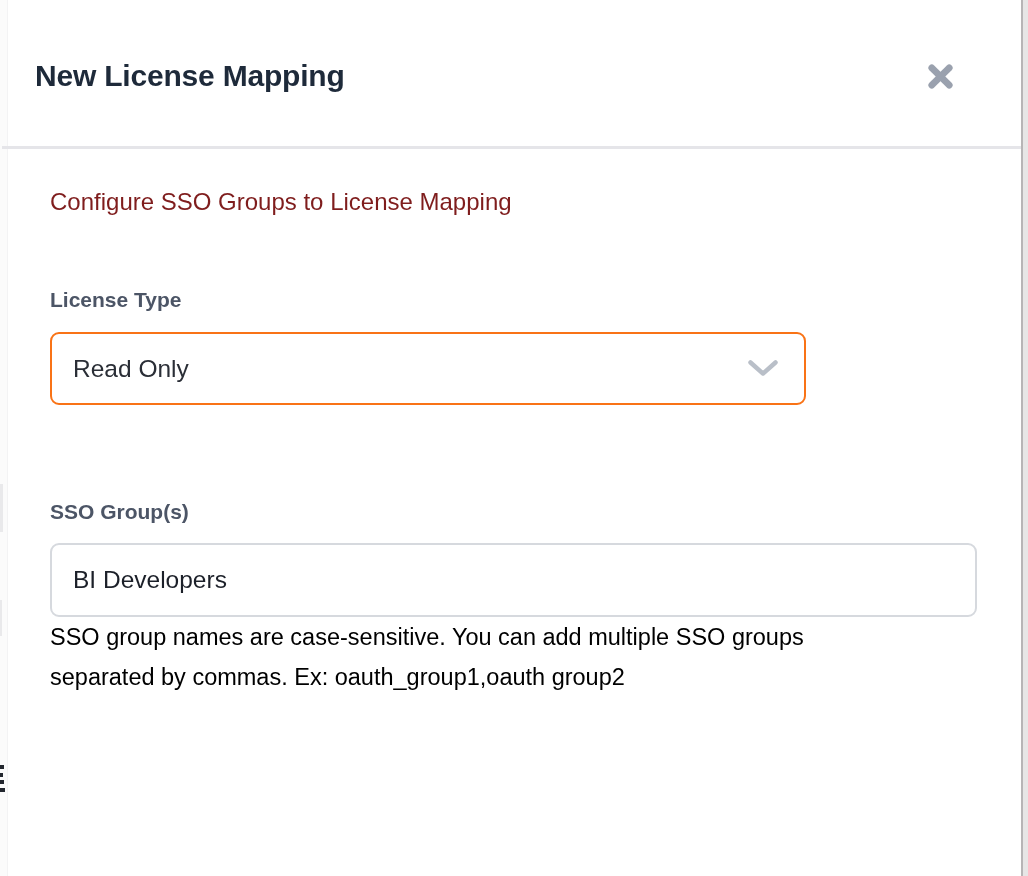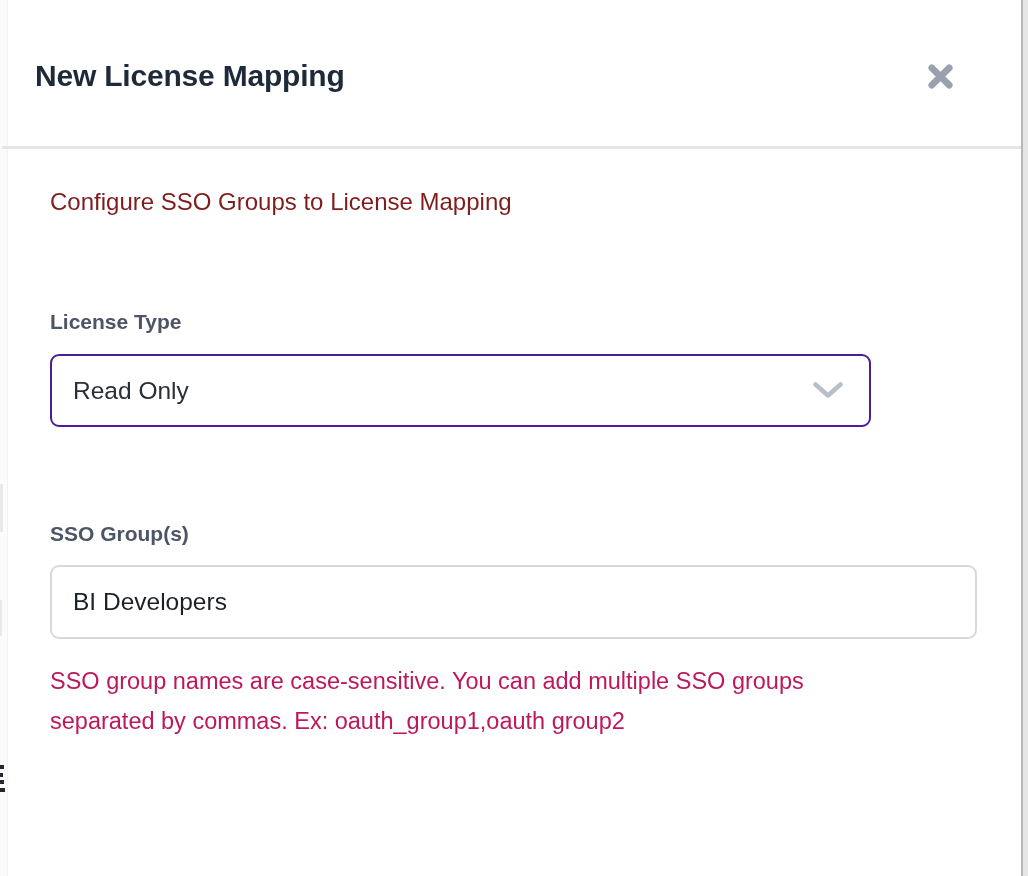--- a/index.html
+++ b/index.html
@@ -50,52 +50,51 @@
     position: absolute; left: 2px; right: 0; top: 146px; height: 3px;
     background: #e5e5e9; z-index: 2;
   }
 
   .modal-body { padding: 42px 51px 0 50px; position: relative; z-index: 2; }
 
   .description { font-size: 24px; color: #7f1d1d; line-height: 28px; }
 
   .field-label {
     display: block;
-    margin-top: 94px;
+    margin-top: 72px;
     font-size: 21px; font-weight: 700; color: #4c5566; line-height: 24px;
   }
   .field-label.second { margin-top: 95px; }
 
   .select-box {
     margin-top: 20px;
-    width: 821px; height: 73px;
-    border: 2px solid #4c1d95; border-radius: 9px;
+    width: 756px; height: 73px;
+    border: 2px solid #f97316; border-radius: 9px;
     background: #ffffff;
     display: flex; align-items: center; justify-content: space-between;
     padding: 0 26px 0 21px;
     cursor: pointer;
   }
   .select-value { font-size: 24.5px; color: #2a2e36; }
 
   .text-input {
     margin-top: 19px;
     width: 927px; height: 74px;
     border: 2px solid #d6d9de; border-radius: 9px;
     background: #ffffff;
     padding: 3px 21px;
     font-family: "Liberation Sans", "DejaVu Sans", sans-serif;
     font-size: 24.5px; color: #1c2029;
     outline: none;
     display: block;
   }
 
   .helper-text {
-    margin-top: 22px;
     max-width: 845px;
-    font-size: 23.5px; line-height: 40px; color: #be185d;
+    font-size: 23.5px; line-height: 40px; color: #000000;
   }
 </style>
 </head>
 <body>
 
 <div class="left-strip"></div>
 <div>
   <div class="frag-soft" style="top:484px; width:3px; height:48px;"></div>
   <div class="frag-soft" style="top:600px; width:2px; height:36px;"></div>
   <div class="frag" style="top:765px; width:4px; height:4px;"></div>

